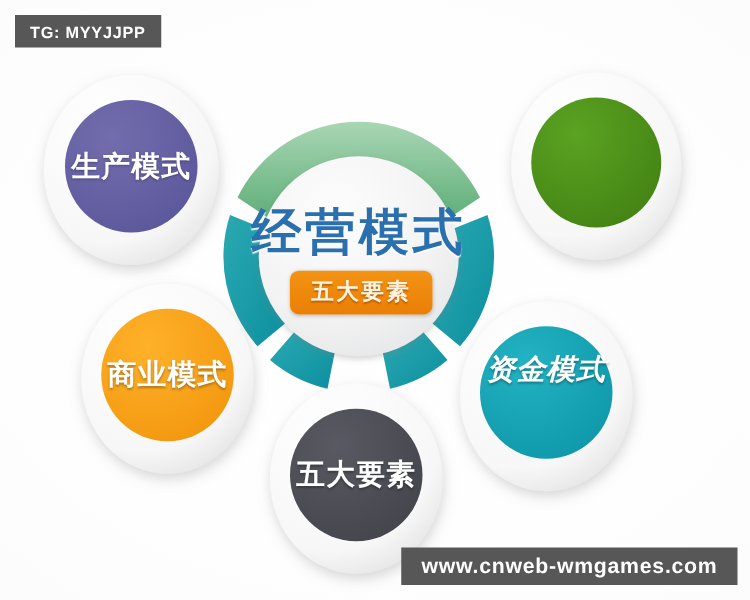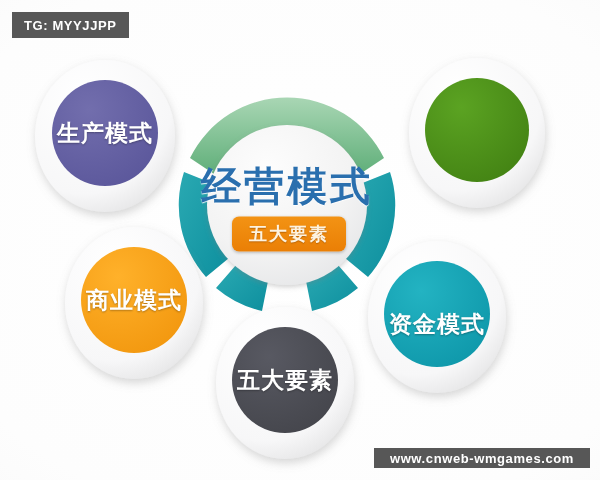--- a/index.html
+++ b/index.html
@@ -40,23 +40,23 @@
   #tag-topleft {
     left: 12px;
     top: 12px;
     height: 26px;
     padding: 0 12px;
     font-weight: 600;
   }
   #tag-bottomright {
     right: 10px;
     bottom: 12px;
-    height: 20px;
+    height: 30px;
     padding: 0 16px;
-    font-size: 13px;
+    font-size: 17px;
     font-weight: 600;
   }
 
   
   #art {
     position: absolute;
     left: 0;
     top: 0;
     width: 600px;
     height: 480px;
@@ -198,21 +198,21 @@
       <circle cx="285" cy="380" r="53" fill="url(#gProfit)"></circle>
     </g>
 
     <g>
       <circle cx="287" cy="205" r="80" fill="url(#gradDisc)" filter="url(#tinyShadow)"></circle>
     </g>
   </svg>
 
   <div class="node-label" style="left:105px; top:133px;">生产模式</div>
   <div class="node-label" style="left:134px; top:300px;">商业模式</div>
-  <div class="node-label" style="left:437px; top:324px;">资金模式</div>
+  <div class="node-label" style="left:437px; top:296px;font-style:italic;">资金模式</div>
   <div class="node-label" style="left:285px; top:380px;">五大要素</div>
 
   <div id="center-title">经营模式</div>
   <div id="center-badge">五大要素</div>
 
   <div id="tag-topleft" class="corner-tag">TG: MYYJJPP</div>
   <div id="tag-bottomright" class="corner-tag">www.cnweb-wmgames.com</div>
 
 </div>
 

